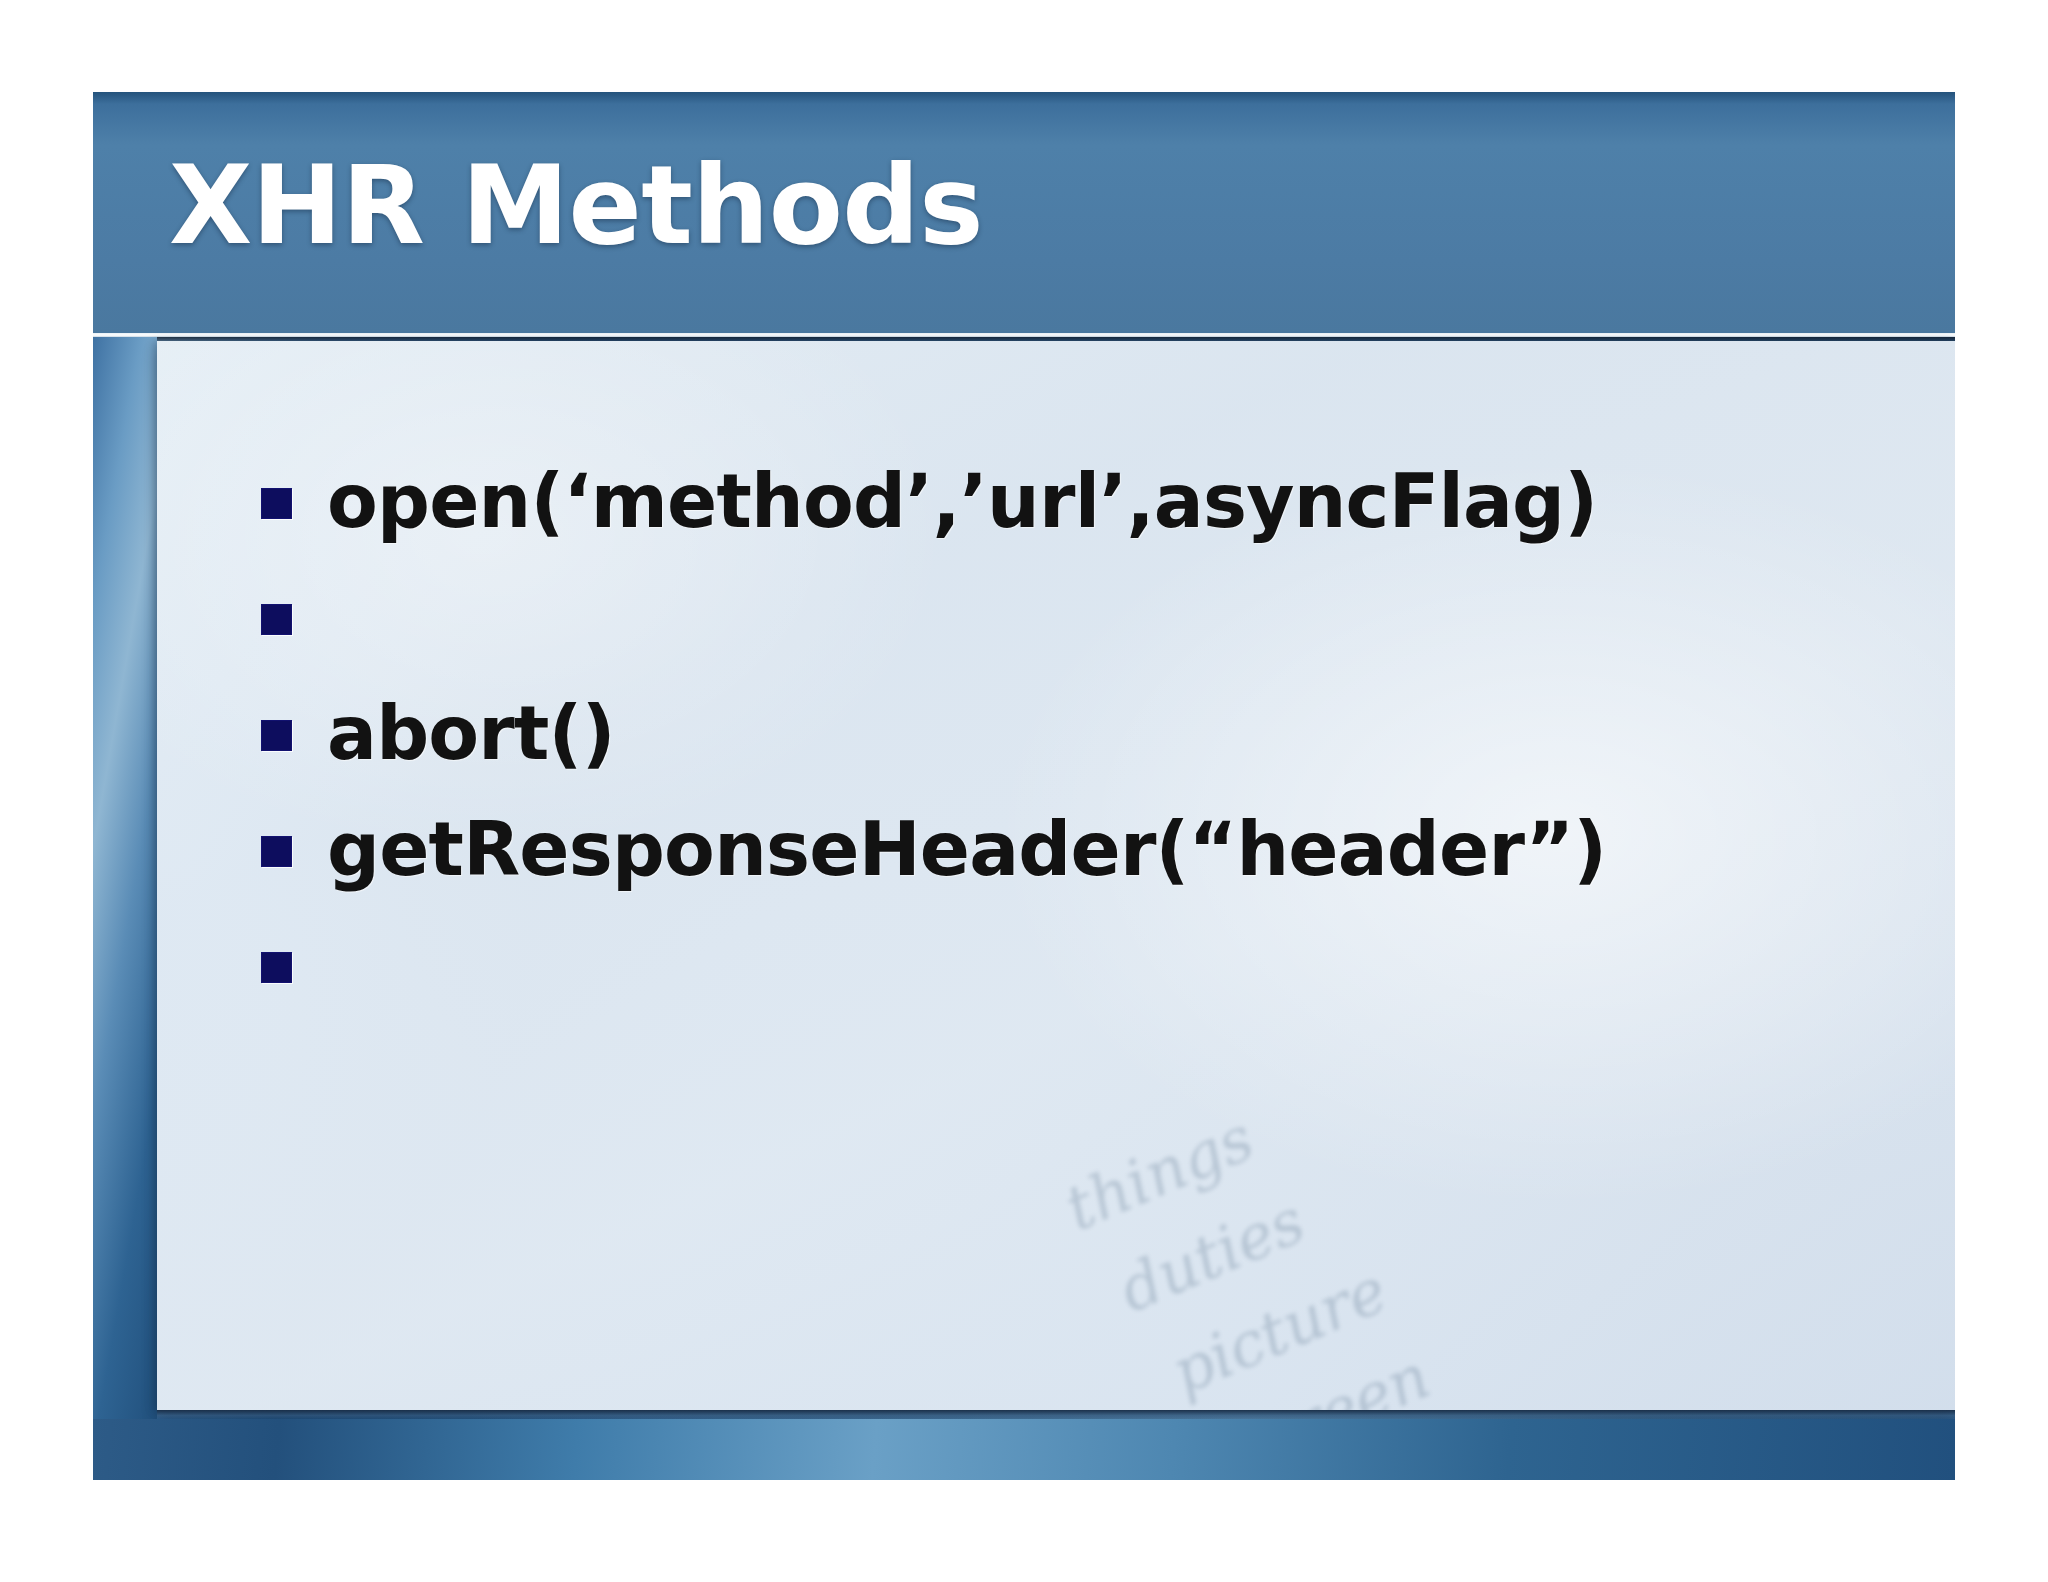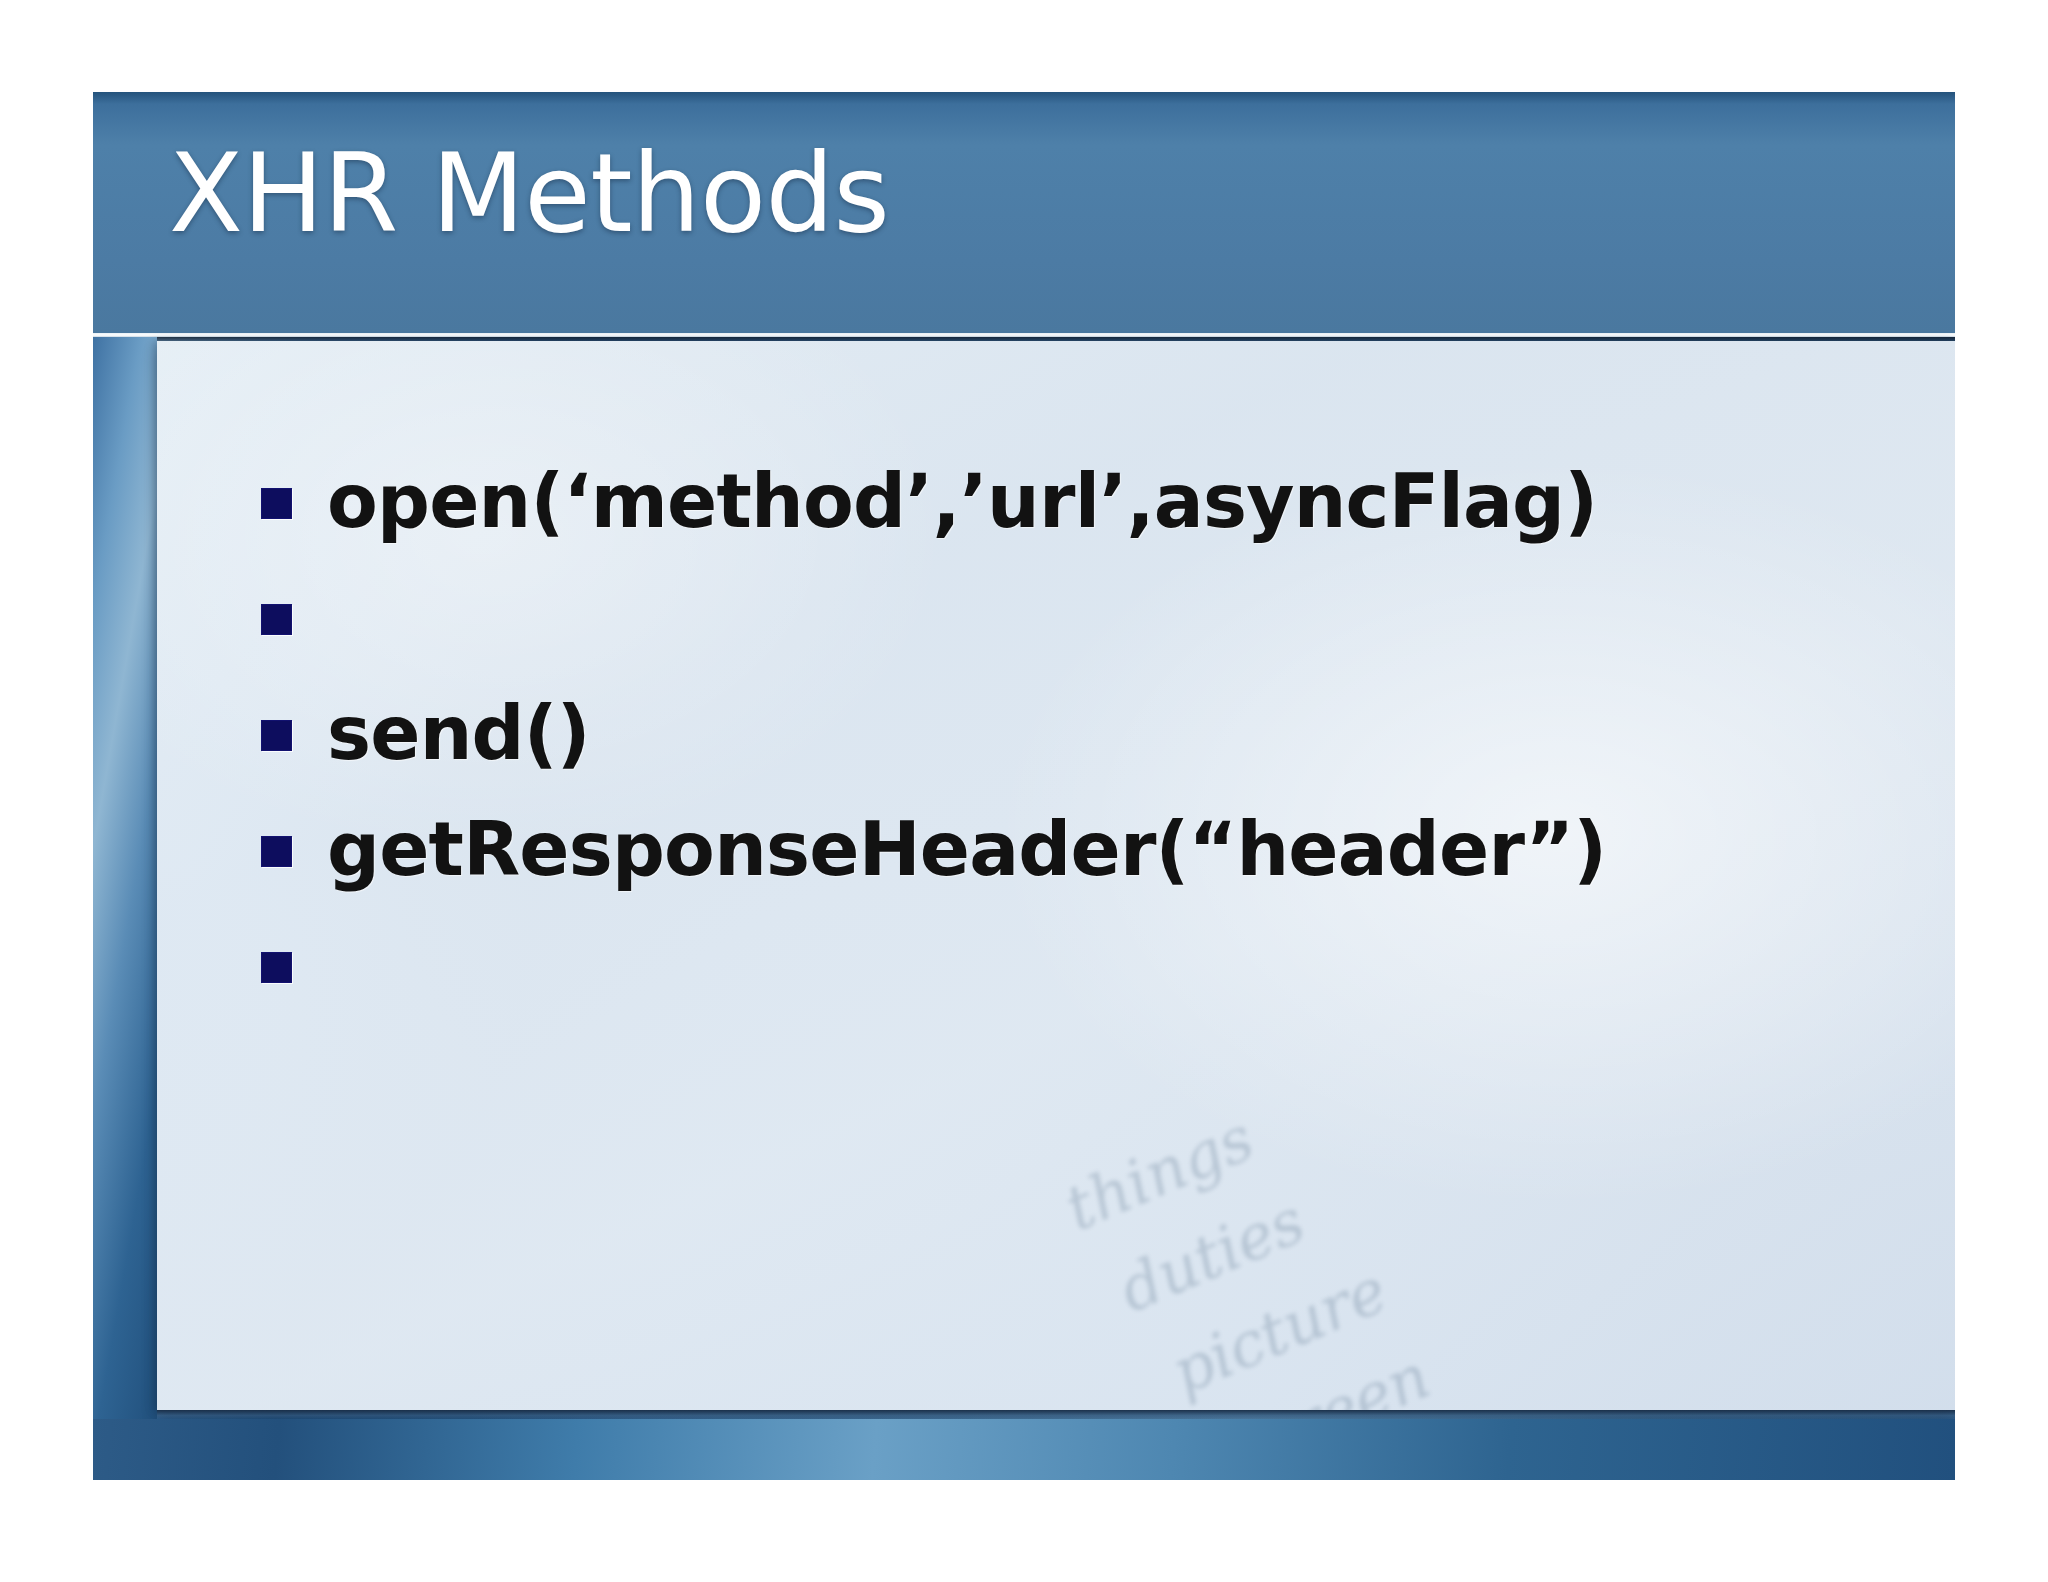--- a/index.html
+++ b/index.html
@@ -80,25 +80,25 @@
     position: absolute;
     left: 0;
     top: 245px;
     width: 1862px;
     height: 12px;
     background: linear-gradient(180deg, rgba(20,30,45,0.85) 0%, rgba(60,80,100,0.35) 45%, rgba(255,255,255,0) 100%);
   }
   .slide-title {
     position: absolute;
     left: 76px;
-    top: 48px;
+    top: 60px;
     font-size: 108px;
     line-height: 1.0;
     color: #ffffff;
-    font-weight: 400;
+    font-weight: 700;
     letter-spacing: -0.5px;
     white-space: nowrap;
     text-shadow: 0 2px 5px rgba(15,35,60,0.45);
   }
 
   
   .left-band {
     position: absolute;
     left: 0;
     top: 245px;
@@ -253,21 +253,21 @@
     <ul class="bullet-list">
       <li class="bullet-item">
         <span class="bullet-marker"></span>
         <span class="bullet-text">open(‘method’,’url’,asyncFlag)</span>
       </li>
       <li class="bullet-item">
         <span class="bullet-marker"></span>
       </li>
       <li class="bullet-item">
         <span class="bullet-marker"></span>
-        <span class="bullet-text">send()</span>
+        <span class="bullet-text">abort()</span>
       </li>
       <li class="bullet-item">
         <span class="bullet-marker"></span>
         <span class="bullet-text">getResponseHeader(“header”)</span>
       </li>
       <li class="bullet-item">
         <span class="bullet-marker"></span>
       </li>
     </ul>
   </div>

